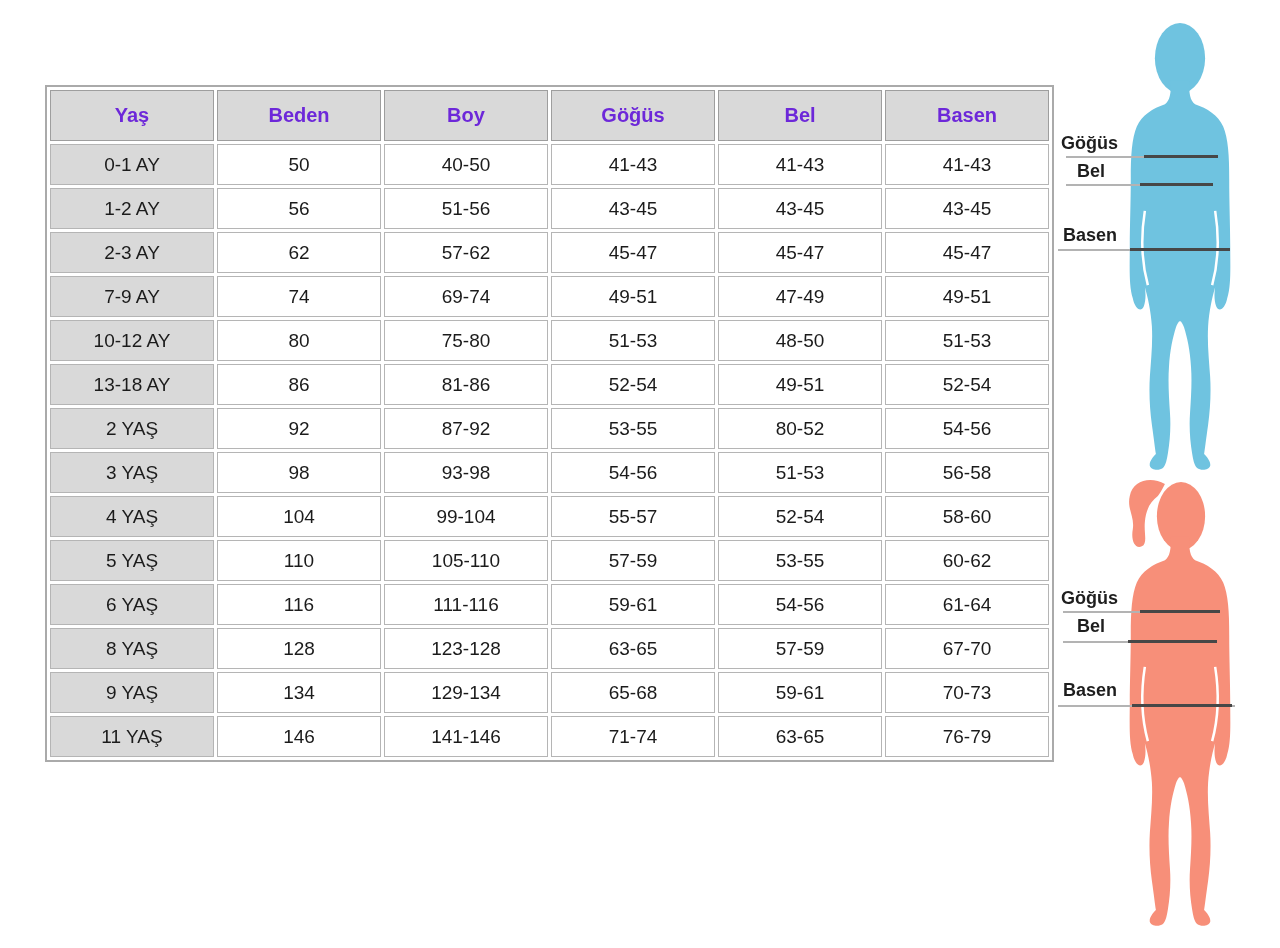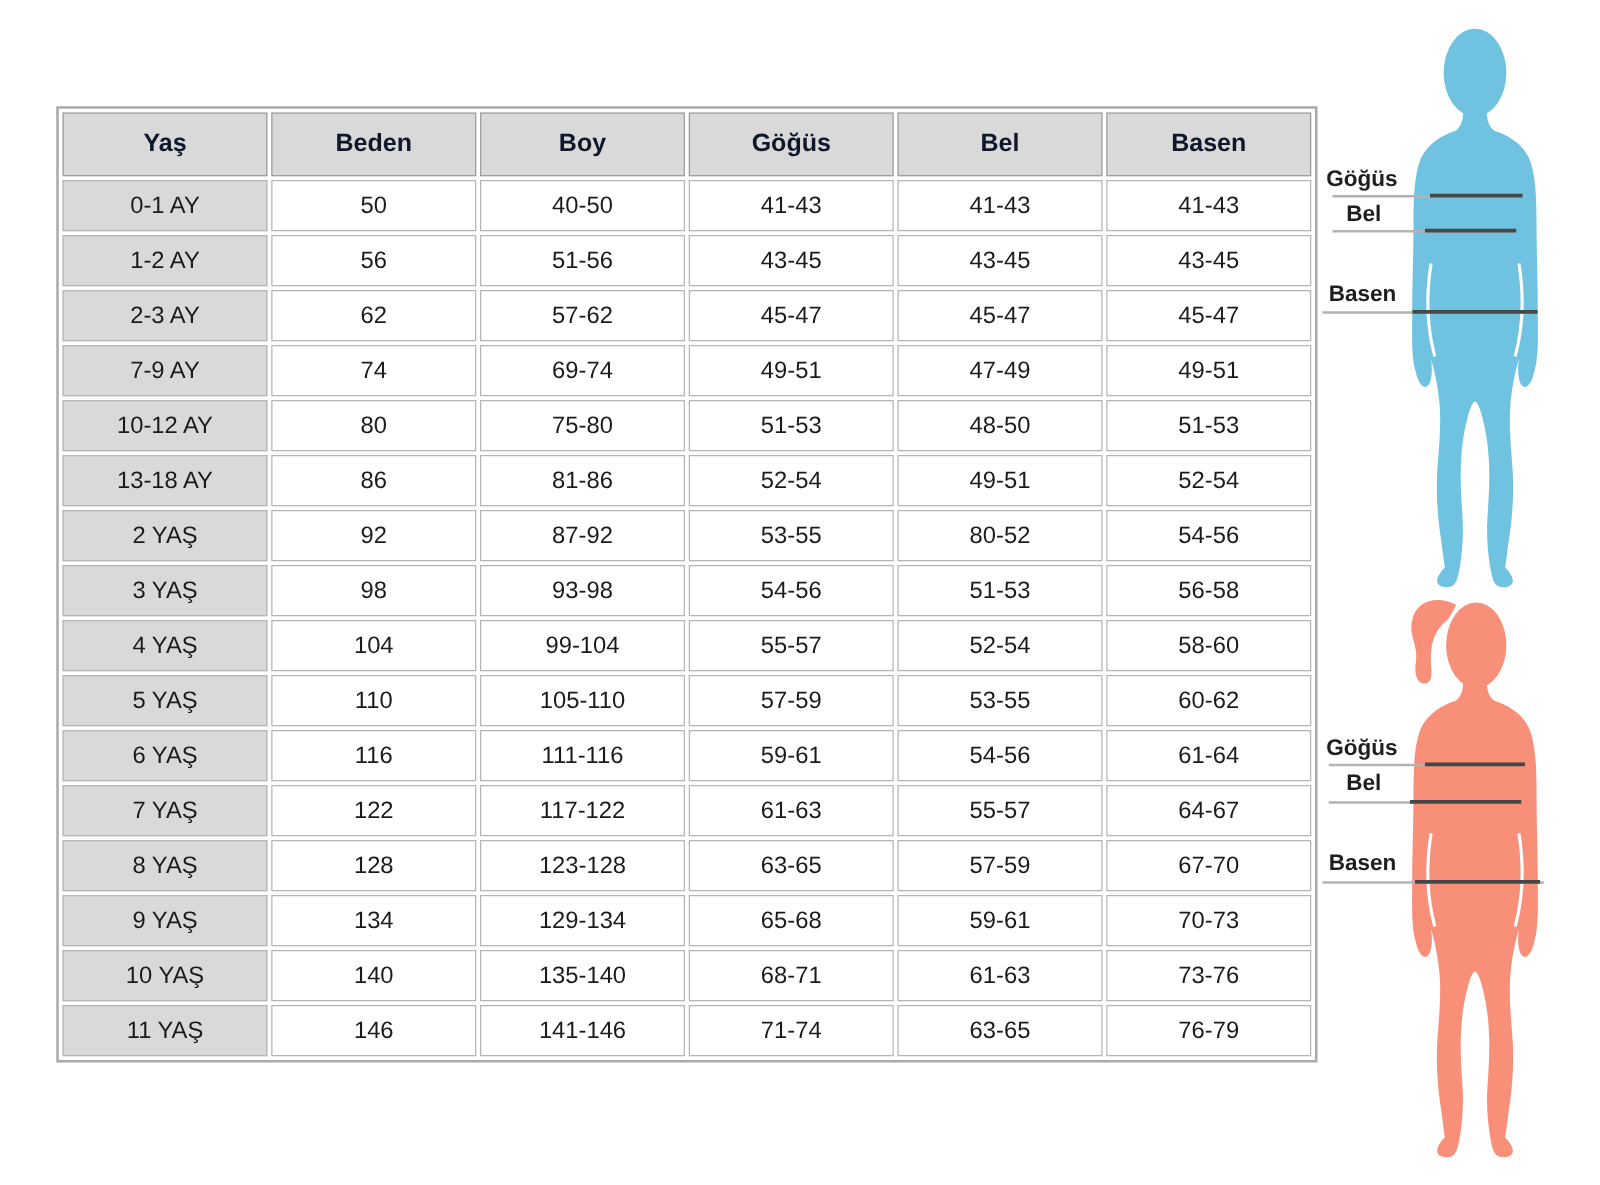--- a/index.html
+++ b/index.html
@@ -11,21 +11,21 @@
   
   .table-wrap {
     position:absolute; left:45px; top:85px; width:1005px;
     border:2px solid #aaaaaa; background:#ffffff;
   }
   table.size-table {
     width:100%; border-collapse:separate; border-spacing:3px; table-layout:fixed;
   }
   table.size-table th {
     background:#d9d9d9; border:1px solid #9e9e9e; height:47px;
-    font-size:20px; font-weight:bold; color:#0f172a; text-align:center; vertical-align:middle;
+    font-size:20px; font-weight:bold; color:#6d28d9; text-align:center; vertical-align:middle;
   }
   table.size-table td {
     background:#ffffff; border:1px solid #b5b5b5; height:37px;
     font-size:19px; color:#1b1b1b; text-align:center; vertical-align:middle;
   }
   table.size-table td.col-age { background:#d9d9d9;text-align:center; }
 
   
   .fig { position:absolute; }
 
@@ -137,50 +137,34 @@
           </tr>
           <tr>
             <td class="col-age">6 YAŞ</td>
             <td>116</td>
             <td>111-116</td>
             <td>59-61</td>
             <td>54-56</td>
             <td>61-64</td>
           </tr>
           <tr>
-            <td class="col-age">7 YAŞ</td>
-            <td>122</td>
-            <td>117-122</td>
-            <td>61-63</td>
-            <td>55-57</td>
-            <td>64-67</td>
-          </tr>
-          <tr>
             <td class="col-age">8 YAŞ</td>
             <td>128</td>
             <td>123-128</td>
             <td>63-65</td>
             <td>57-59</td>
             <td>67-70</td>
           </tr>
           <tr>
             <td class="col-age">9 YAŞ</td>
             <td>134</td>
             <td>129-134</td>
             <td>65-68</td>
             <td>59-61</td>
             <td>70-73</td>
-          </tr>
-          <tr>
-            <td class="col-age">10 YAŞ</td>
-            <td>140</td>
-            <td>135-140</td>
-            <td>68-71</td>
-            <td>61-63</td>
-            <td>73-76</td>
           </tr>
           <tr>
             <td class="col-age">11 YAŞ</td>
             <td>146</td>
             <td>141-146</td>
             <td>71-74</td>
             <td>63-65</td>
             <td>76-79</td>
           </tr>
         </tbody>

